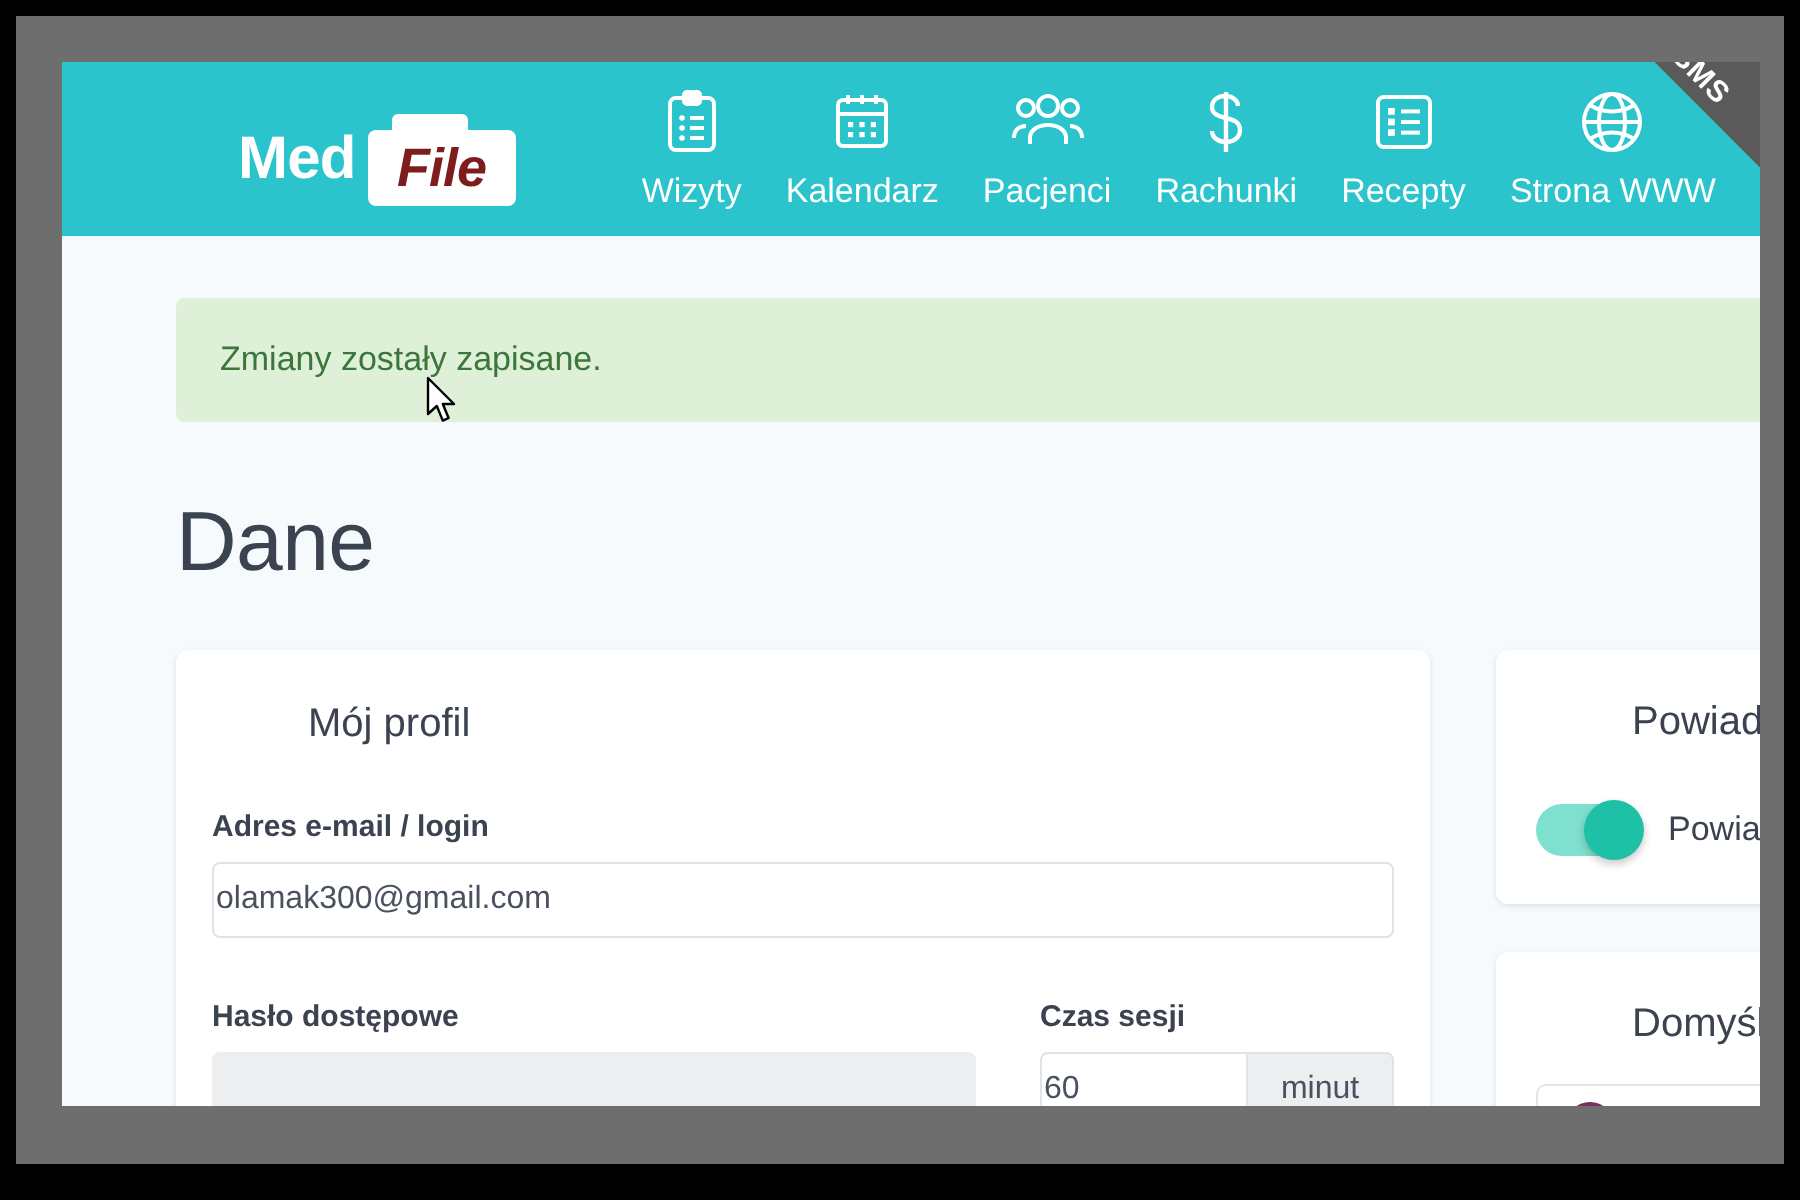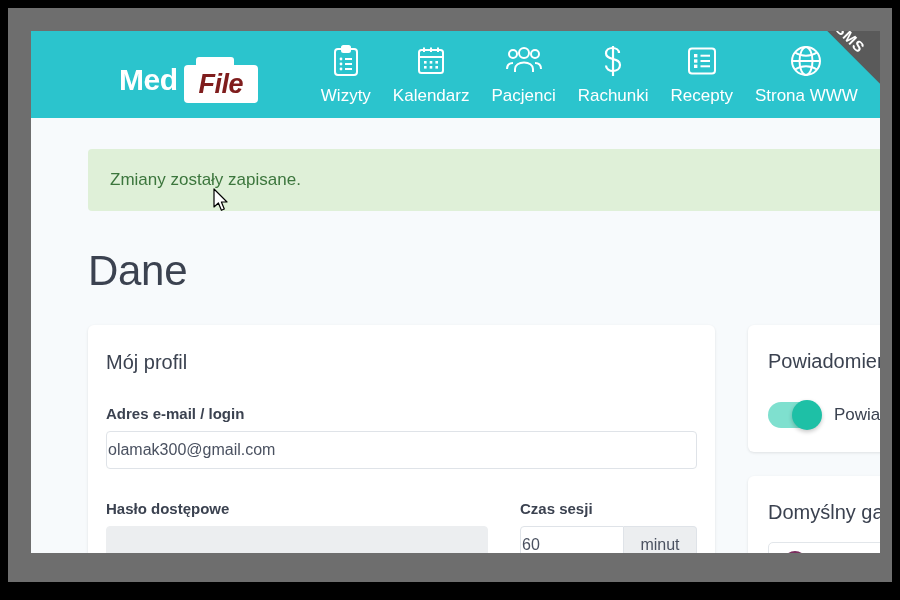--- a/index.html
+++ b/index.html
@@ -164,20 +164,21 @@
   #card-profile {
     width: 627px;
     padding: 26px 18px 20px 18px;
     flex: none;
   }
   .card-title {
     font-size: 20px;
     color: #3b4250;
     font-weight: 400;
     padding-left: 0;
+    margin-left: 48px;
   }
   .form-label {
     font-size: 15px;
     font-weight: bold;
     color: #3b4250;
     margin-bottom: 9px;
   }
   .form-control {
     width: 100%;
     height: 38px;

